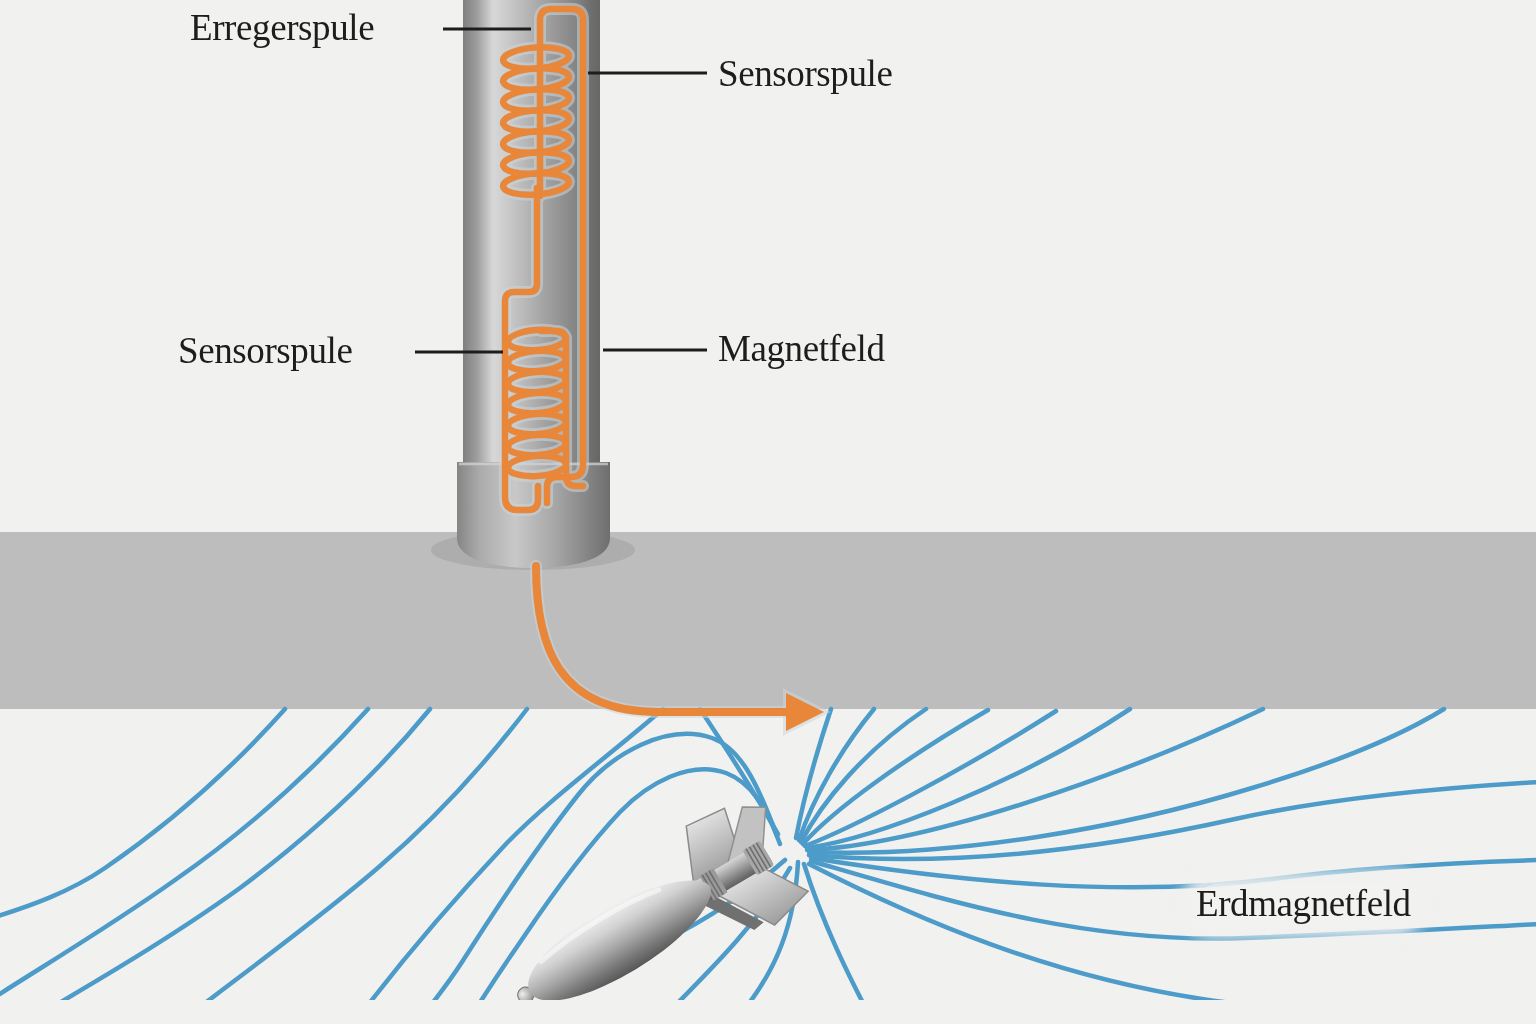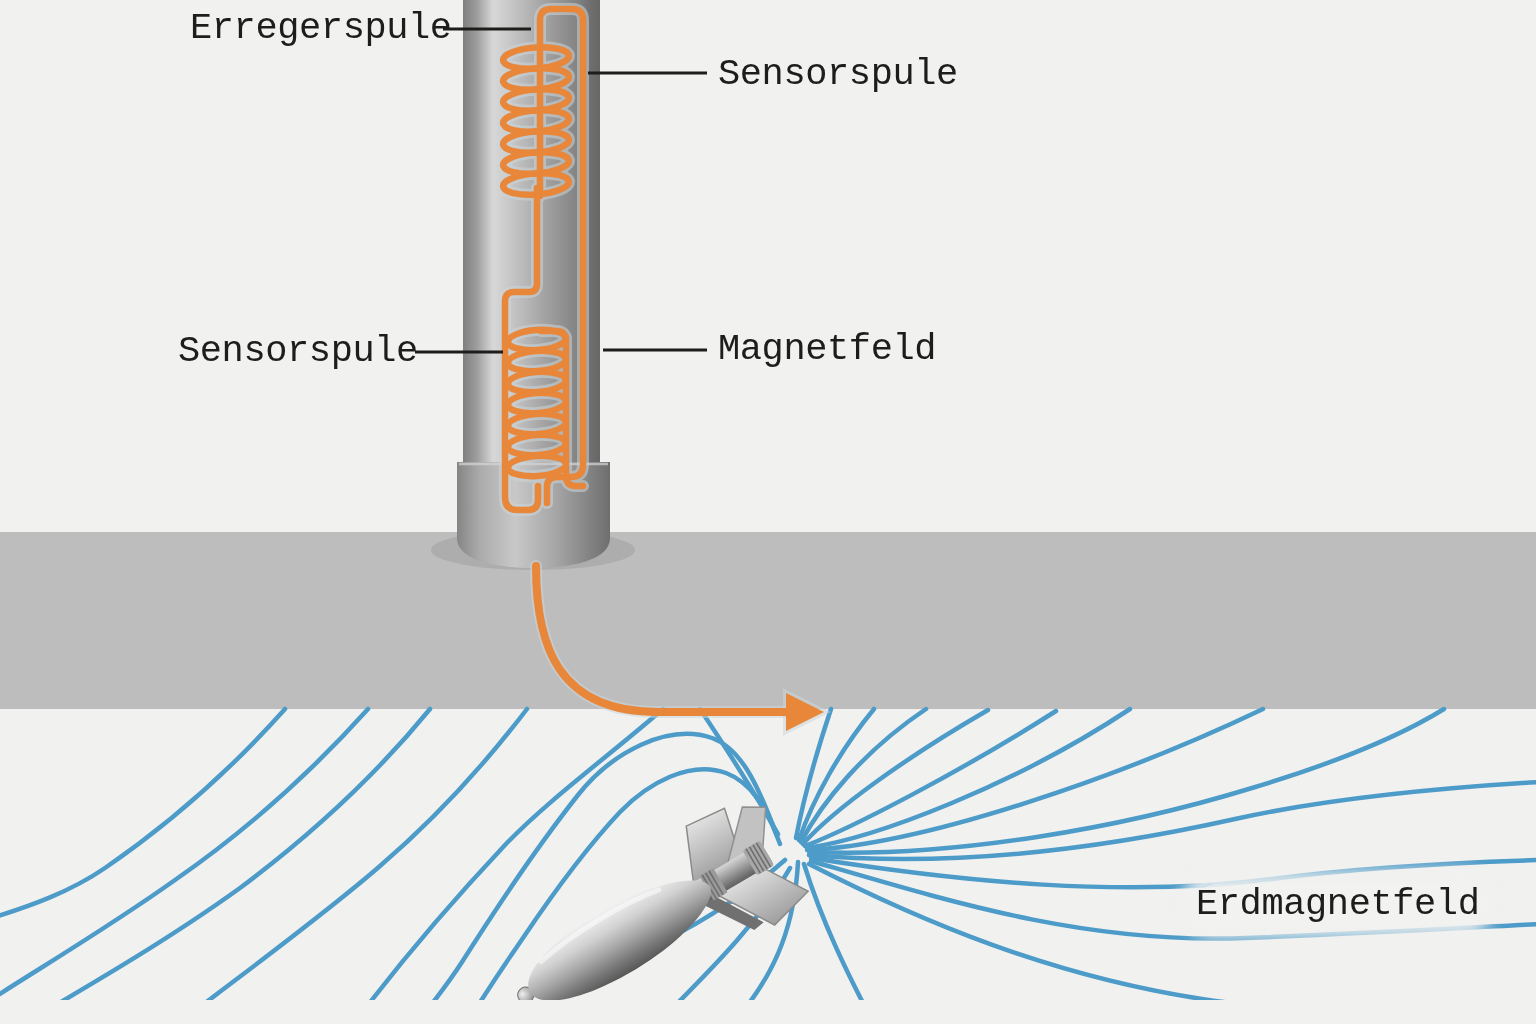--- a/index.html
+++ b/index.html
@@ -1,19 +1,19 @@
 <!DOCTYPE html>
 <html style="--c-background: #f1f1f0; --c-ground-band: #bdbdbd; --c-field-line: #4d9bc8; --c-coil-wire: #e8863a; --c-label-text: #1d1d1b; --c-wire-halo: #ccd5da;"><head>
 <meta charset="utf-8">
 <style>
   html,body{margin:0;padding:0;background:var(--c-background,#f1f1f0);}
   .canvas{
     position:relative;width:1536px;height:1000px;overflow:hidden;
     background:var(--c-background,#f1f1f0);
-    font-family:Liberation Mono, monospace;
+    font-family:Liberation Serif, serif;
   }
   .canvas svg{position:absolute;left:0;top:0;}
   .label{
     position:absolute;font-size:37px;line-height:1.1;letter-spacing:-0.4px;
     color:var(--c-label-text,#1d1d1b);white-space:nowrap;
   }
   .label.halo{
     background:rgba(241,241,240,.88);
     box-shadow:0 0 16px 14px rgba(241,241,240,.88);
     border-radius:18px;

